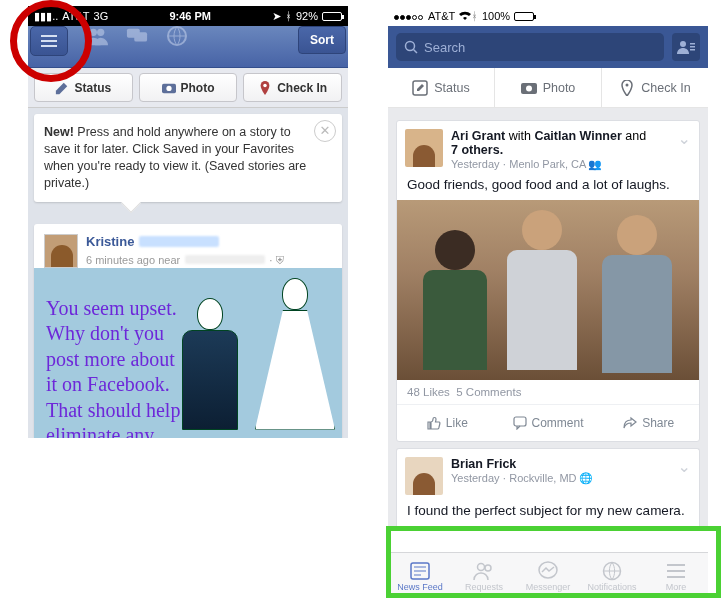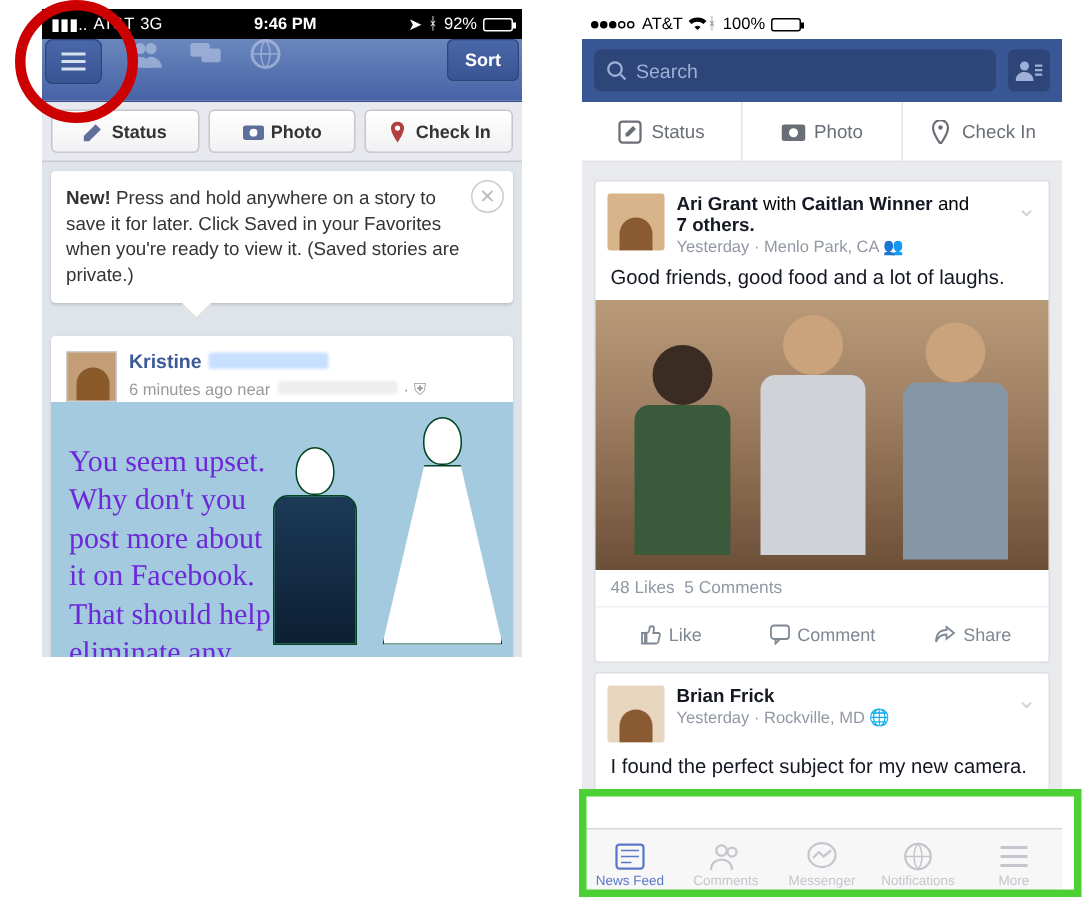--- a/index.html
+++ b/index.html
@@ -346,21 +346,21 @@
       <span>News Feed</span>
     </div>
     <div class="tab">
       <span class="ico">
           <svg width="22" height="20" viewBox="0 0 22 20">
             <circle cx="8" cy="6" r="3.5" fill="none" stroke="#c3c6cc" stroke-width="1.5"></circle>
             <circle cx="15" cy="7" r="3" fill="none" stroke="#c3c6cc" stroke-width="1.5"></circle>
             <path d="M1 19c0-5 4-7 7-7s7 2 7 7" fill="none" stroke="#c3c6cc" stroke-width="1.5"></path>
           </svg>
         </span>
-      <span>Comments</span>
+      <span>Requests</span>
     </div>
     <div class="tab">
       <span class="ico">
           <svg width="22" height="20" viewBox="0 0 22 20">
             <ellipse cx="11" cy="9" rx="9" ry="8" fill="none" stroke="#c3c6cc" stroke-width="1.5"></ellipse>
             <path d="M5 11l4-4 3 3 5-4" stroke="#c3c6cc" fill="none" stroke-width="1.5"></path>
           </svg>
         </span>
       <span>Messenger</span>
     </div>

